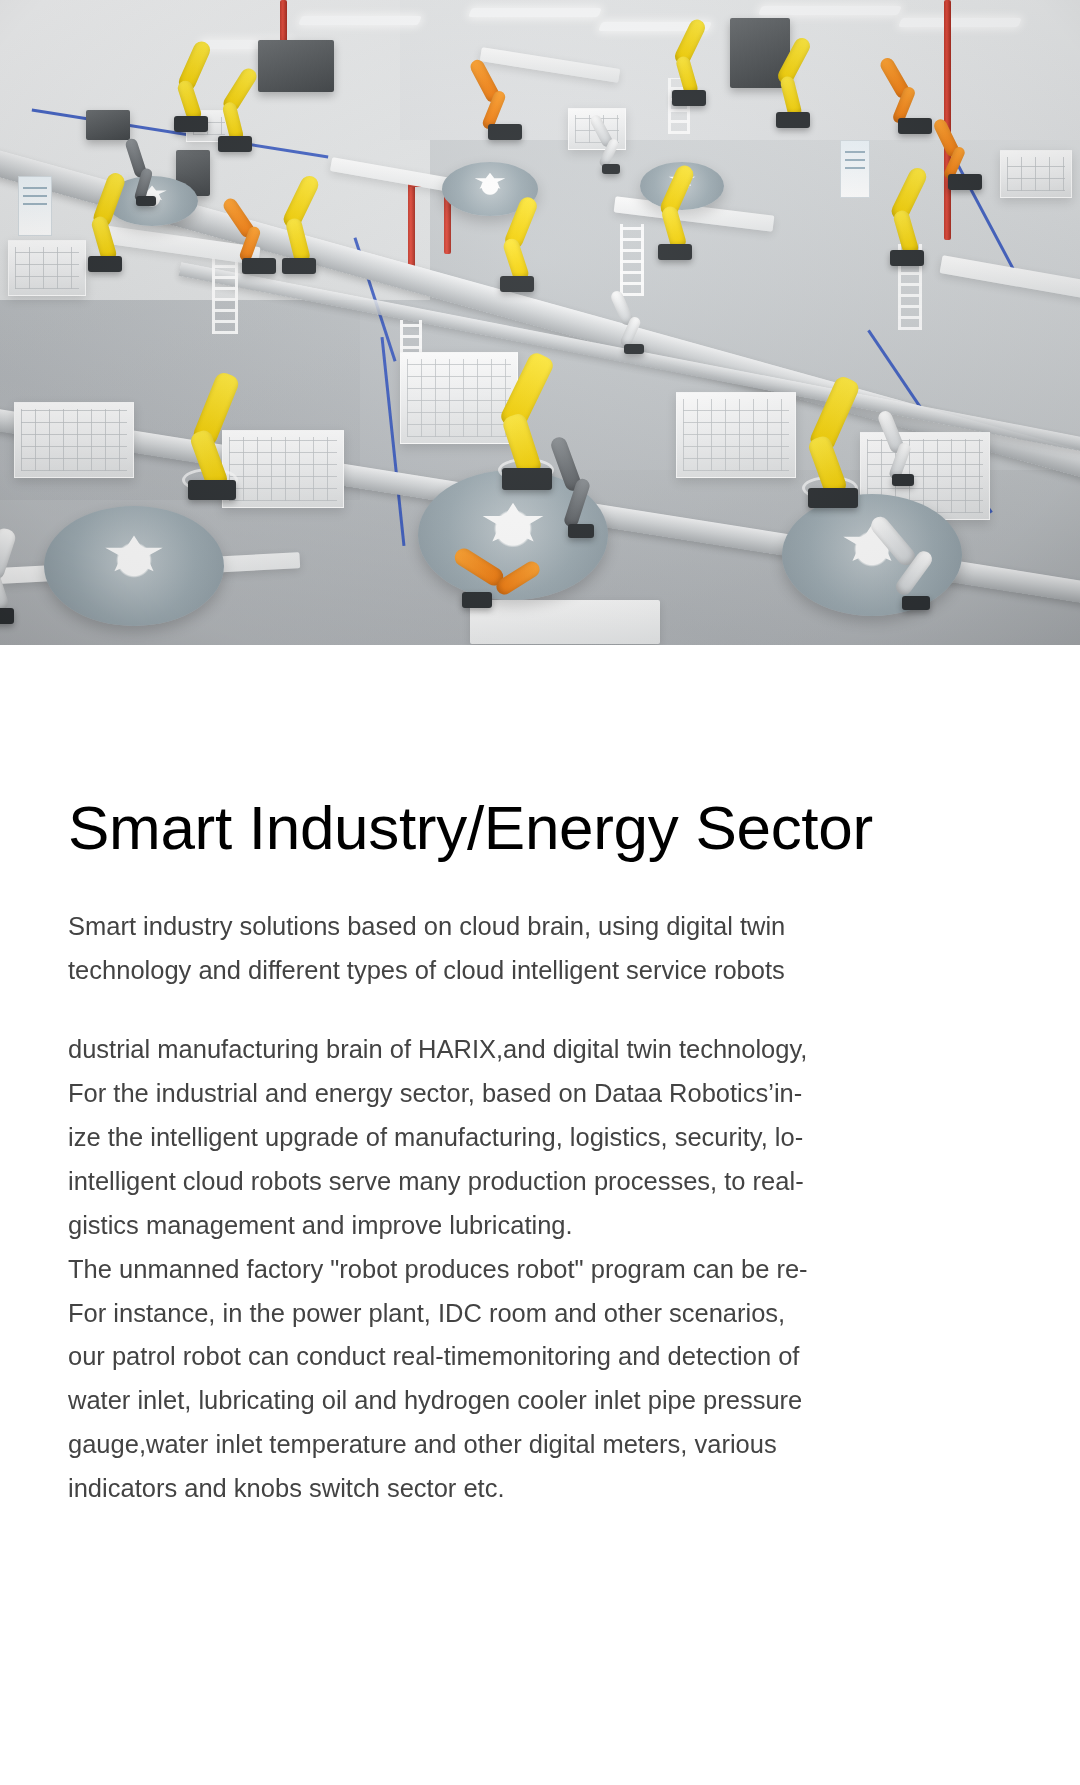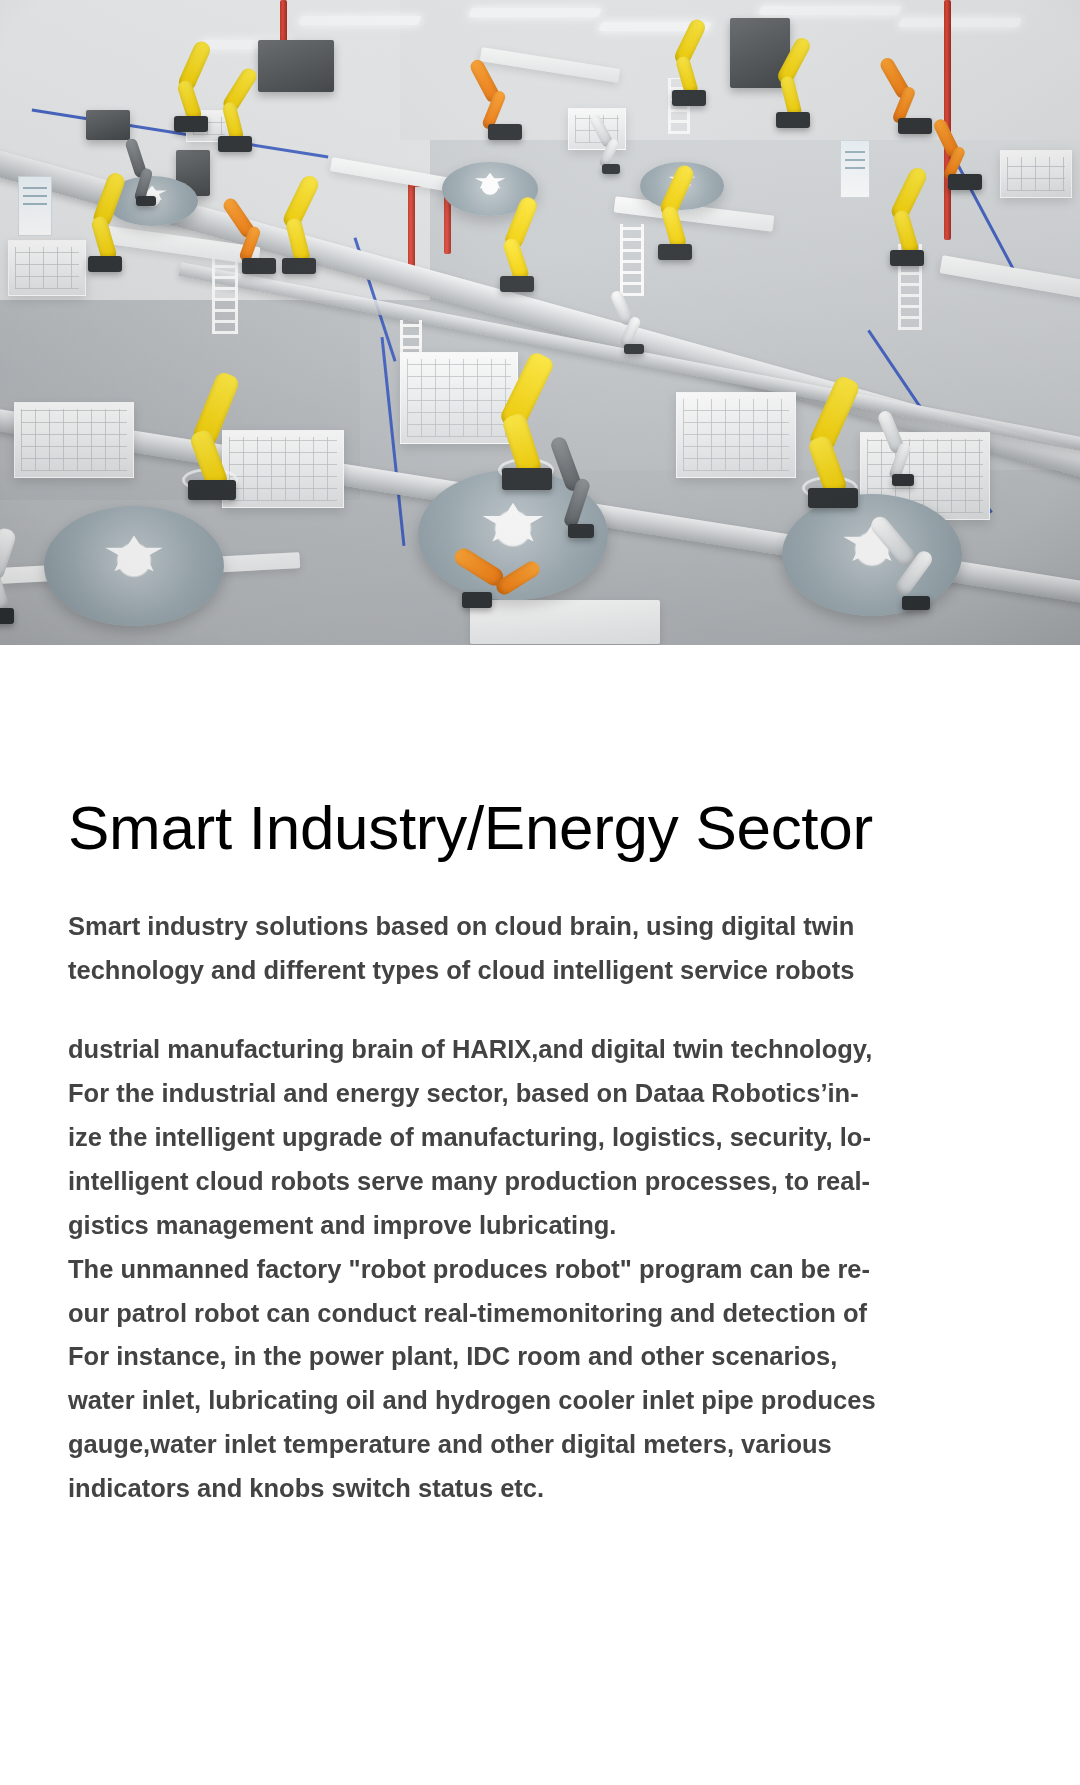--- a/index.html
+++ b/index.html
@@ -230,21 +230,20 @@
     line-height: 1.06;
     font-weight: 400;
     color: #000000;
     letter-spacing: -0.3px;
     padding-top: 150px;
   }
 
   .body-block {
     padding: 0 68px 0 68px;
     color: #434343;
-    font-weight: bold;
   }
 
   .lead {
     margin-top: 44px;
     font-size: 25.5px;
     line-height: 1.72;
     color: #434343;
     max-width: 812px;
   }
 
@@ -510,23 +509,23 @@
         <span class="para-line">ize the intelligent upgrade of manufacturing, logistics, security, lo-</span>
         <span class="para-line">intelligent cloud robots serve many production processes, to real-</span>
         <span class="para-line">gistics management and improve lubricating.</span>
       </p>
 
       <p class="para tight">
         <span class="para-line">The unmanned factory "robot produces robot" program can be re-</span>
       </p>
 
       <p class="para tight">
+        <span class="para-line">For instance, in the power plant, IDC room and other scenarios,</span>
         <span class="para-line">our patrol robot can conduct real-timemonitoring and detection of</span>
-        <span class="para-line">For instance, in the power plant, IDC room and other scenarios,</span>
-        <span class="para-line">water inlet, lubricating oil and hydrogen cooler inlet pipe produces</span>
+        <span class="para-line">water inlet, lubricating oil and hydrogen cooler inlet pipe pressure</span>
         <span class="para-line">gauge,water inlet temperature and other digital meters, various</span>
-        <span class="para-line">indicators and knobs switch status etc.</span>
+        <span class="para-line">indicators and knobs switch sector etc.</span>
       </p>
 
     </div>
   </div>
 
 </div>
 
 </body></html>

